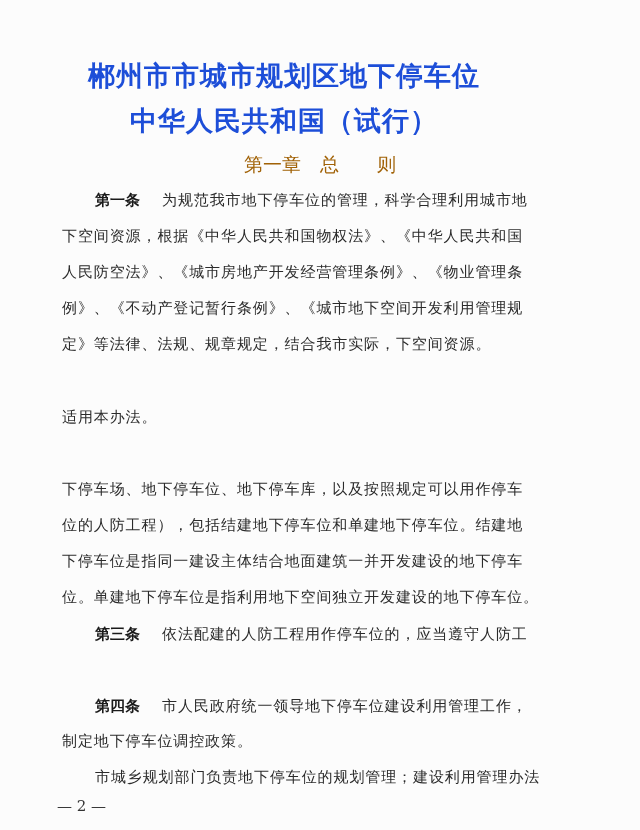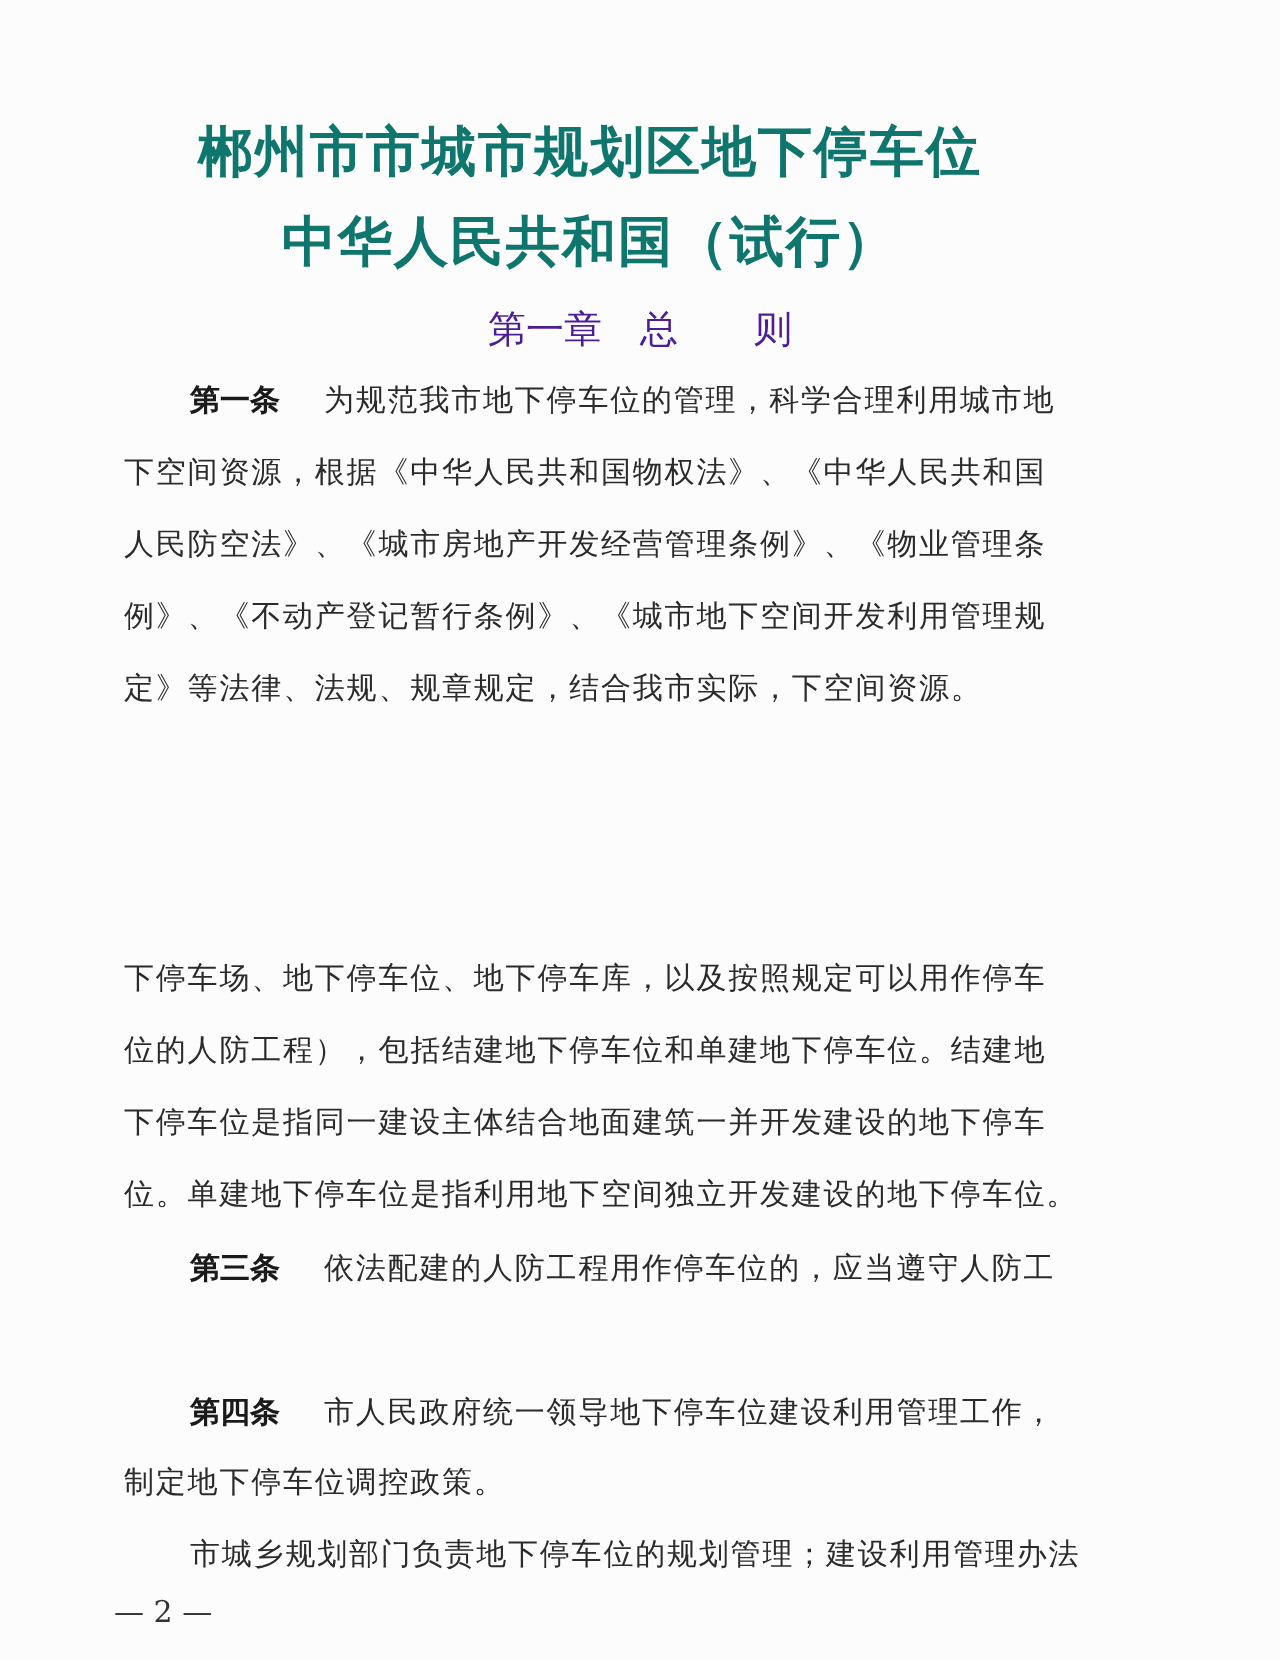--- a/index.html
+++ b/index.html
@@ -17,39 +17,39 @@
     }
     .page {
       position: absolute;
       left: 0; top: 0;
       width: 640px;
       height: 830px;
       background: #fcfcfc;
     }
     .title {
       position: absolute;
-      left: 11px;
+      left: 0;
       width: 568px;
       text-align: center;
       font-weight: bold;
       font-size: 27px;
       letter-spacing: 1px;
-      color: #0f766e;
+      color: #1d4ed8;
       white-space: nowrap;
     }
     .title.l1 { top: 58px; }
     .title.l2 { top: 103px; }
     .chapter {
       position: absolute;
       top: 152px;
       left: 0;
       width: 640px;
       text-align: center;
       font-size: 19px;
-      color: #4c1d95;
+      color: #a16207;
       white-space: pre;
       font-family: "DejaVu Sans", "Liberation Sans", sans-serif;
     }
     .line {
       position: absolute;
       left: 62px;
       width: 520px;
       font-size: 15px;
       line-height: 24px;
       white-space: nowrap;
@@ -84,20 +84,21 @@
   <div class="chapter">第一章　总　　则</div>
 
   <div class="line indent" style="top:188px;">
     <span class="art">第一条</span><span>为规范我市地下停车位的管理，科学合理利用城市地</span>
   </div>
   <div class="line" style="top:224px;">下空间资源，根据《中华人民共和国物权法》、《中华人民共和国</div>
   <div class="line" style="top:260px;">人民防空法》、《城市房地产开发经营管理条例》、《物业管理条</div>
   <div class="line" style="top:296px;">例》、《不动产登记暂行条例》、《城市地下空间开发利用管理规</div>
   <div class="line" style="top:332px;">定》等法律、法规、规章规定，结合我市实际，下空间资源。</div>
 
+  <div class="line" style="top:405px;">适用本办法。</div>
 
   <div class="line" style="top:477px;">下停车场、地下停车位、地下停车库，以及按照规定可以用作停车</div>
   <div class="line" style="top:513px;">位的人防工程），包括结建地下停车位和单建地下停车位。结建地</div>
   <div class="line" style="top:549px;">下停车位是指同一建设主体结合地面建筑一并开发建设的地下停车</div>
   <div class="line" style="top:585px;">位。单建地下停车位是指利用地下空间独立开发建设的地下停车位。</div>
 
   <div class="line indent" style="top:622px;">
     <span class="art">第三条</span><span>依法配建的人防工程用作停车位的，应当遵守人防工</span>
   </div>
 

